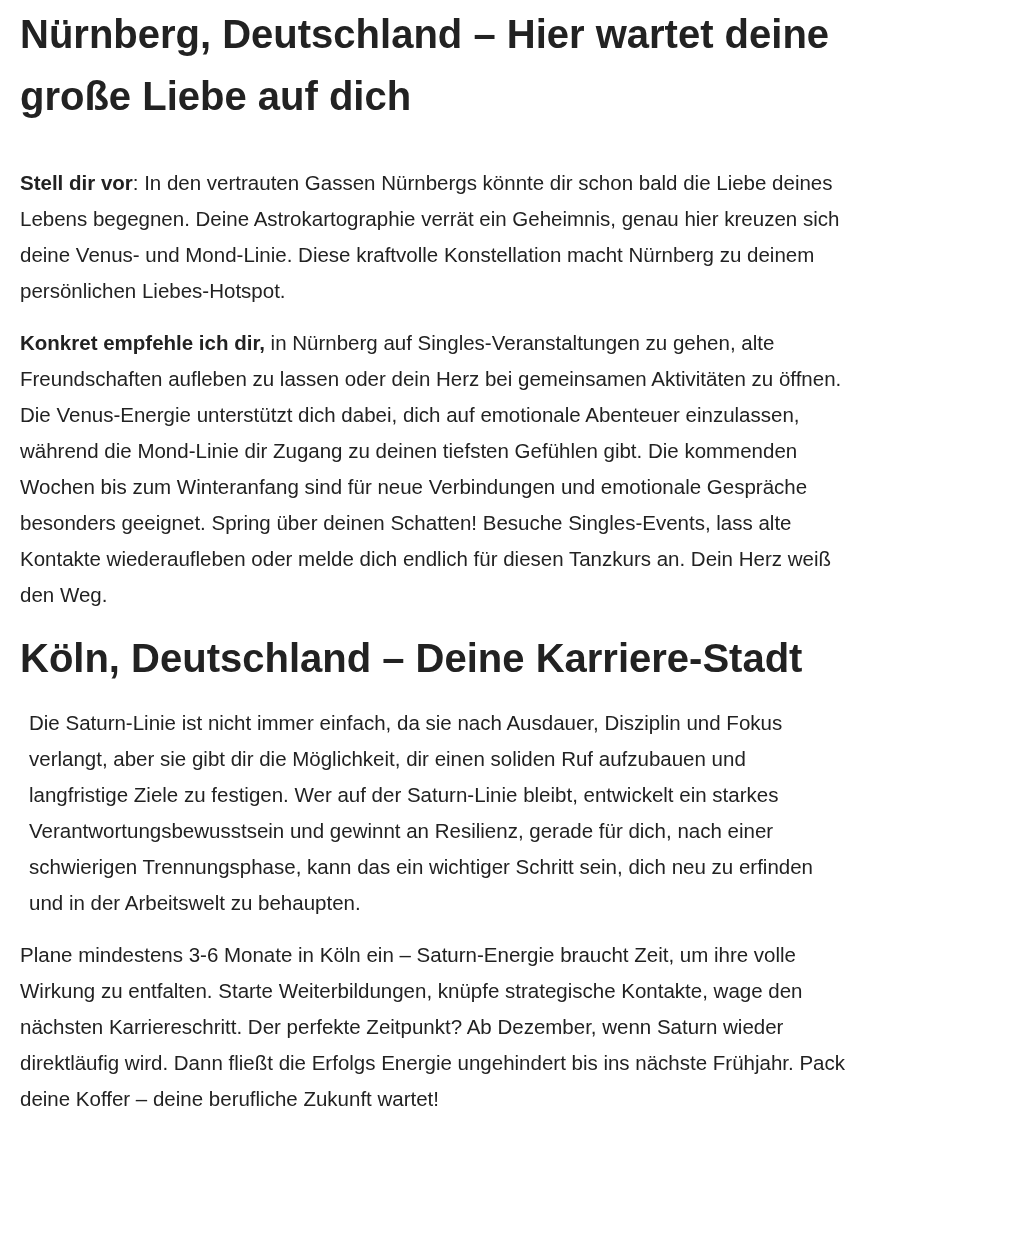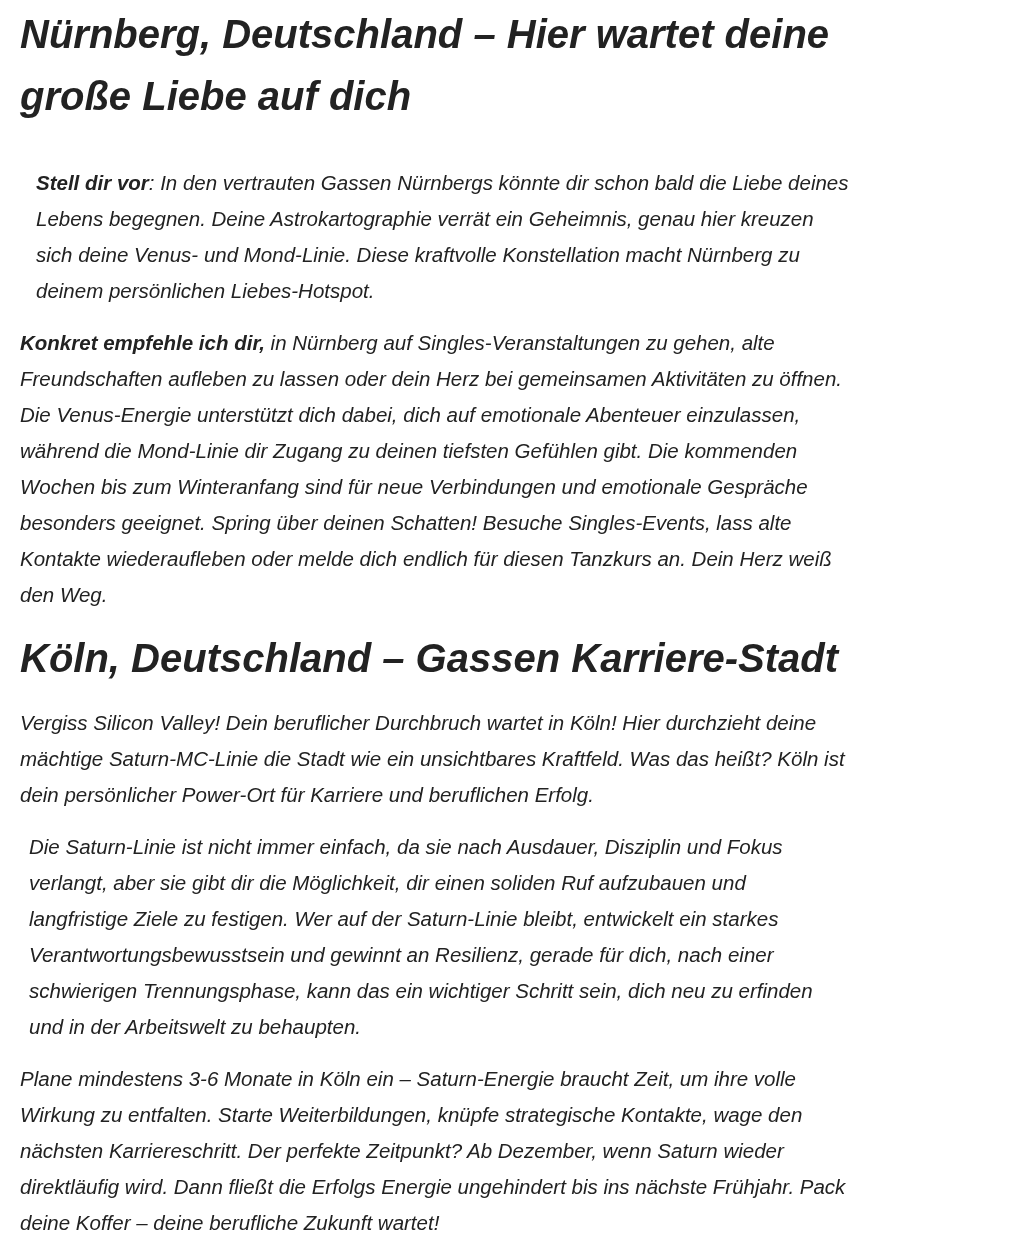--- a/index.html
+++ b/index.html
@@ -11,21 +11,20 @@
       width: 1026px;
       height: 1254px;
       overflow: hidden;
       font-family: "Liberation Sans", sans-serif;
       color: #222222;
     }
     .page {
       padding: 0 10px 0 20px;
       box-sizing: border-box;
       width: 860px;
-      font-style: italic;
     }
     h2 {
       font-family: "Liberation Sans", sans-serif;
       font-weight: 700;
       font-size: 40px;
       line-height: 62px;
       margin: 0;
       color: #222222;
     }
     h2.h-nbg {
@@ -33,43 +32,42 @@
     }
     h2.h-koeln {
       margin-top: 14px;
     }
     p {
       margin: 0;
       font-size: 20.5px;
       line-height: 36px;
       color: #222222;
     }
-    p.p1 { margin-top: 38px; margin-left: 16px; }
+    p.p1 { margin-top: 38px; }
     p.p2 { margin-top: 16px; }
     p.p3 { margin-top: 16px; }
     p.p4 { margin-top: 16px; margin-left: 9px; }
     p.p5 { margin-top: 16px; }
     strong { font-weight: 700; }
   </style>
 </head>
 <body>
 
 <div class="page">
 
   <section>
     <h2 class="h-nbg">Nürnberg, Deutschland – Hier wartet deine große Liebe auf dich</h2>
 
     <p class="p1"><strong>Stell dir vor</strong><span>: In den vertrauten Gassen Nürnbergs könnte dir schon bald die Liebe deines Lebens begegnen. Deine Astrokartographie verrät ein Geheimnis, genau hier kreuzen sich deine Venus- und Mond-Linie. Diese kraftvolle Konstellation macht Nürnberg zu deinem persönlichen Liebes-Hotspot.</span></p>
 
     <p class="p2"><strong>Konkret empfehle ich dir,</strong><span> in Nürnberg auf Singles-Veranstaltungen zu gehen, alte Freundschaften aufleben zu lassen oder dein Herz bei gemeinsamen Aktivitäten zu öffnen. Die Venus-Energie unterstützt dich dabei, dich auf emotionale Abenteuer einzulassen, während die Mond-Linie dir Zugang zu deinen tiefsten Gefühlen gibt. Die kommenden Wochen bis zum Winteranfang sind für neue Verbindungen und emotionale Gespräche besonders geeignet. Spring über deinen Schatten! Besuche Singles-Events, lass alte Kontakte wiederaufleben oder melde dich endlich für diesen Tanzkurs an. Dein Herz weiß den Weg.</span></p>
   </section>
 
   <section>
-    <h2 class="h-koeln">Köln, Deutschland – Gassen Karriere-Stadt</h2>
+    <h2 class="h-koeln">Köln, Deutschland – Deine Karriere-Stadt</h2>
 
-    <p class="p3">Vergiss Silicon Valley! Dein beruflicher Durchbruch wartet in Köln! Hier durchzieht deine mächtige Saturn-MC-Linie die Stadt wie ein unsichtbares Kraftfeld. Was das heißt? Köln ist dein persönlicher Power-Ort für Karriere und beruflichen Erfolg.</p>
 
     <p class="p4">Die Saturn-Linie ist nicht immer einfach, da sie nach Ausdauer, Disziplin und Fokus verlangt, aber sie gibt dir die Möglichkeit, dir einen soliden Ruf aufzubauen und langfristige Ziele zu festigen. Wer auf der Saturn-Linie bleibt, entwickelt ein starkes Verantwortungsbewusstsein und gewinnt an Resilienz, gerade für dich, nach einer schwierigen Trennungsphase, kann das ein wichtiger Schritt sein, dich neu zu erfinden und in der Arbeitswelt zu behaupten.</p>
 
     <p class="p5">Plane mindestens 3-6 Monate in Köln ein – Saturn-Energie braucht Zeit, um ihre volle Wirkung zu entfalten. Starte Weiterbildungen, knüpfe strategische Kontakte, wage den nächsten Karriereschritt. Der perfekte Zeitpunkt? Ab Dezember, wenn Saturn wieder direktläufig wird. Dann fließt die Erfolgs Energie ungehindert bis ins nächste Frühjahr. Pack deine Koffer – deine berufliche Zukunft wartet!</p>
   </section>
 
 </div>
 
 </body></html>

